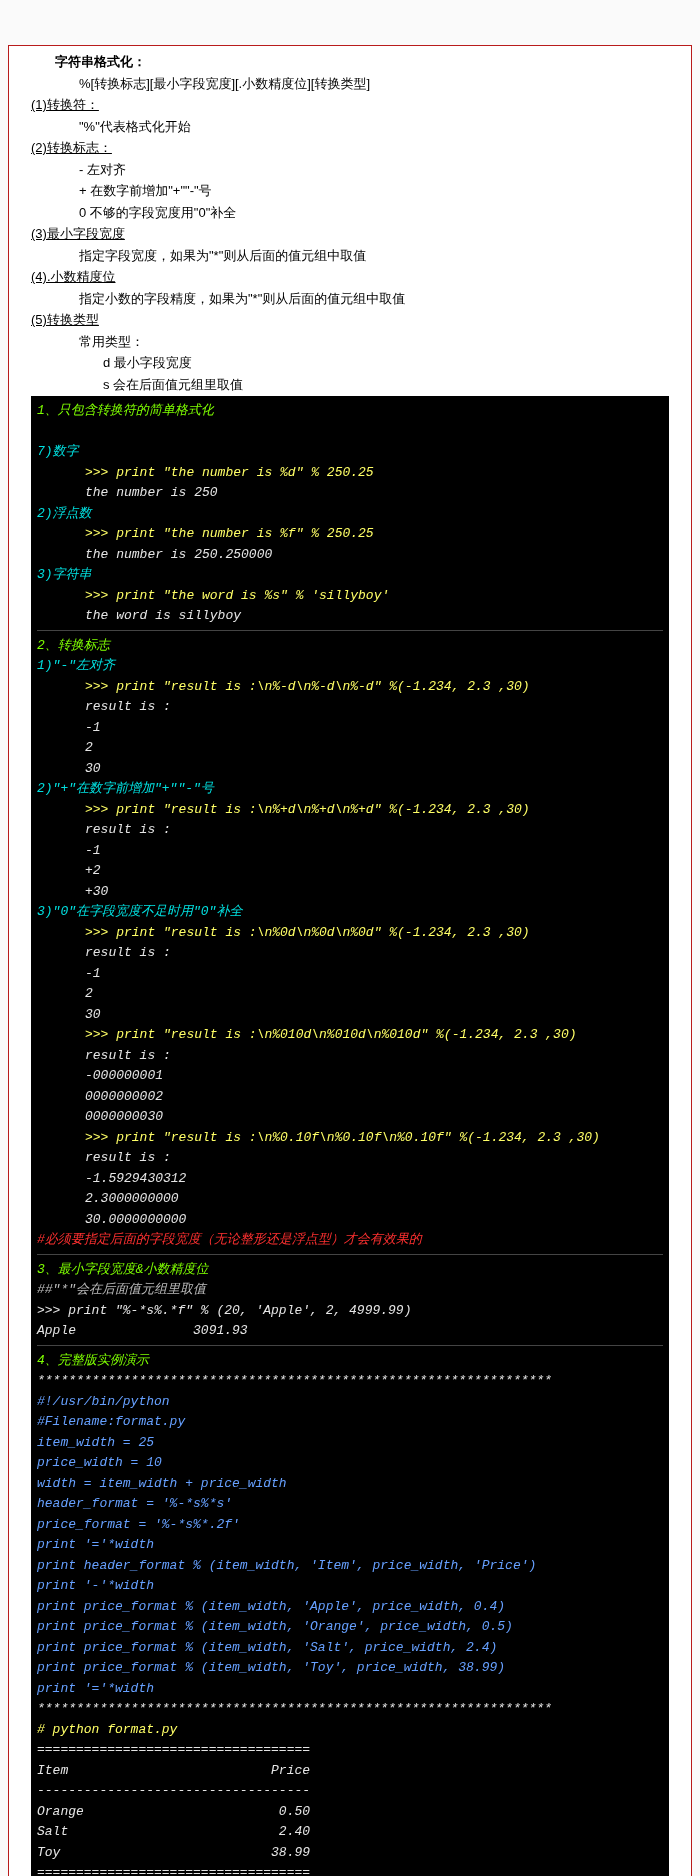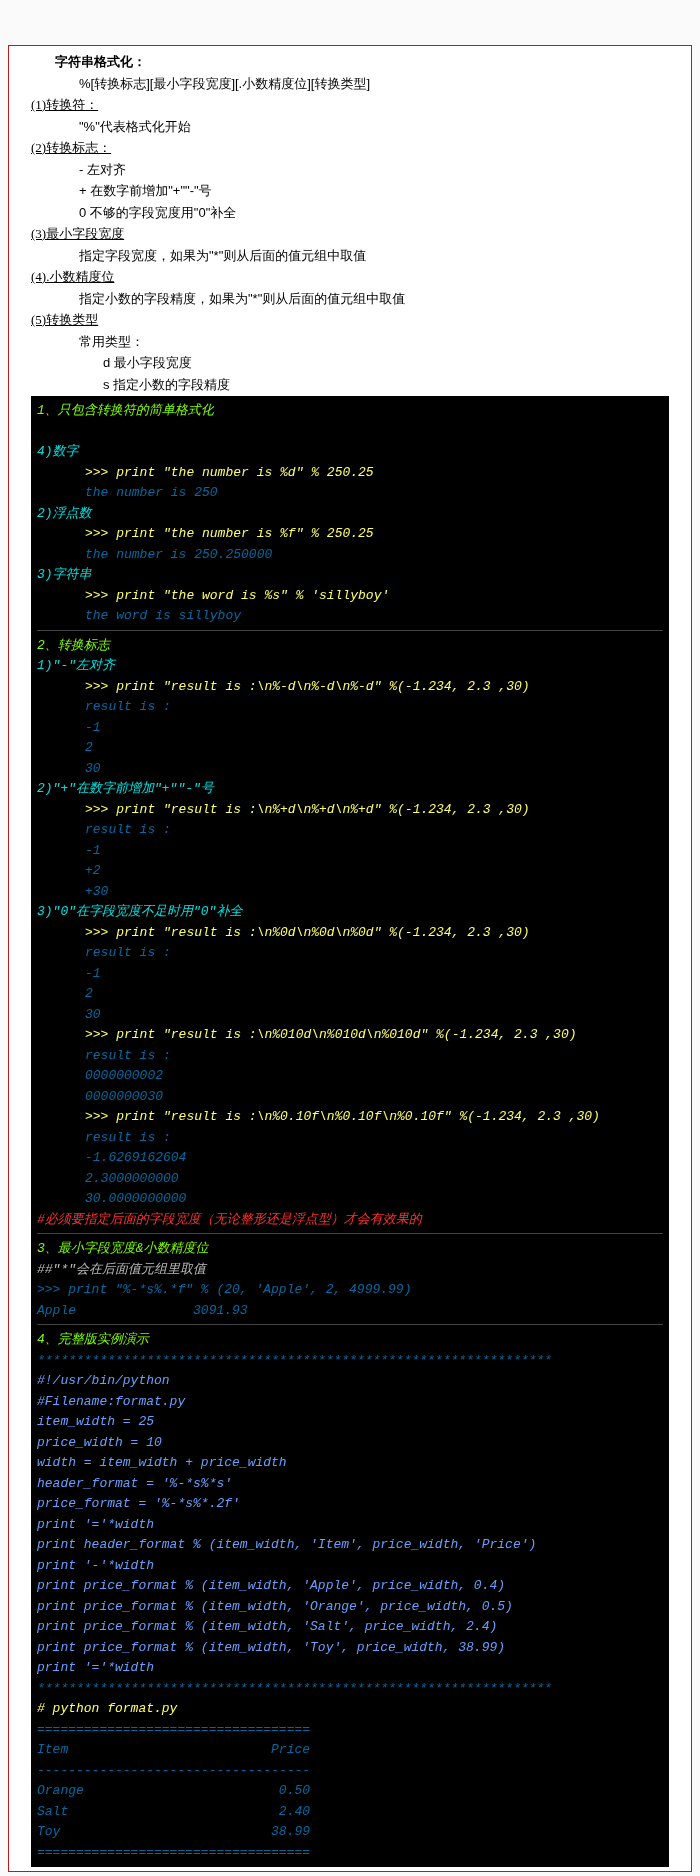--- a/index.html
+++ b/index.html
@@ -16,41 +16,41 @@
     padding: 4px 22px;
     margin-top: 37px;
   }
   .doc-container p {
     margin: 2px 0;
     line-height: 1.5;
   }
   .indent1 { padding-left: 24px; }
   .indent2 { padding-left: 48px; }
   .indent3 { padding-left: 72px; }
-  .underline-heading { text-decoration: underline; font-family: Liberation Serif, serif; }
+  .underline-heading { text-decoration: underline; }
   .black-block {
     background: #000;
     color: #fff;
     font-family: Consolas, "Courier New", monospace;
     font-size: 13px;
     padding: 4px 6px;
     margin-top: 2px;
     line-height: 1.5;
     font-style: italic;
   }
   .black-block p {
     margin: 1px 0;
     white-space: pre;
   }
   .green { color: #7fff00; }
   .cyan { color: #00e0e0; }
   .yellow { color: #ffff66; }
   .red { color: #ff3030; }
   .blue { color: #66a0ff; }
-  .white { color: #0369a1; }
+  .white { color: #e5e5e5; }
   .grey { color: #bbbbbb; }
   .prompt-indent { padding-left: 48px; }
   .out-indent { padding-left: 48px; }
   .sep-top { border-top: 1px solid #444; margin-top: 4px; padding-top: 4px; }
 </style>
 </head>
 <body>
 
 <div class="doc-container">
 
@@ -67,26 +67,26 @@
 
   <p class="underline-heading">(3)最小字段宽度</p>
   <p class="indent2">指定字段宽度，如果为"*"则从后面的值元组中取值</p>
 
   <p class="underline-heading">(4).小数精度位</p>
   <p class="indent2">指定小数的字段精度，如果为"*"则从后面的值元组中取值</p>
 
   <p class="underline-heading">(5)转换类型</p>
   <p class="indent2">常用类型：</p>
   <p class="indent3">d 最小字段宽度</p>
-  <p class="indent3">s 指定小数的字段精度</p>
+  <p class="indent3">s 会在后面值元组里取值</p>
 
   <div class="black-block">
     <p class="green">1、只包含转换符的简单格式化</p>
     <p> </p>
-    <p class="cyan">4)数字</p>
+    <p class="cyan">7)数字</p>
     <p class="yellow prompt-indent">&gt;&gt;&gt; print "the number is %d" % 250.25</p>
     <p class="white out-indent">the number is 250</p>
     <p class="cyan">2)浮点数</p>
     <p class="yellow prompt-indent">&gt;&gt;&gt; print "the number is %f" % 250.25</p>
     <p class="white out-indent">the number is 250.250000</p>
     <p class="cyan">3)字符串</p>
     <p class="yellow prompt-indent">&gt;&gt;&gt; print "the word is %s" % 'sillyboy'</p>
     <p class="white out-indent">the word is sillyboy</p>
 
     <div class="sep-top">
@@ -104,25 +104,26 @@
     <p class="white out-indent">+2</p>
     <p class="white out-indent">+30</p>
     <p class="cyan">3)"0"在字段宽度不足时用"0"补全</p>
     <p class="yellow prompt-indent">&gt;&gt;&gt; print "result is :\n%0d\n%0d\n%0d" %(-1.234, 2.3 ,30)</p>
     <p class="white out-indent">result is :</p>
     <p class="white out-indent">-1</p>
     <p class="white out-indent">2</p>
     <p class="white out-indent">30</p>
     <p class="yellow prompt-indent">&gt;&gt;&gt; print "result is :\n%010d\n%010d\n%010d" %(-1.234, 2.3 ,30)</p>
     <p class="white out-indent">result is :</p>
+    <p class="white out-indent">-000000001</p>
     <p class="white out-indent">0000000002</p>
     <p class="white out-indent">0000000030</p>
     <p class="yellow prompt-indent">&gt;&gt;&gt; print "result is :\n%0.10f\n%0.10f\n%0.10f" %(-1.234, 2.3 ,30)</p>
     <p class="white out-indent">result is :</p>
-    <p class="white out-indent">-1.6269162604</p>
+    <p class="white out-indent">-1.5929430312</p>
     <p class="white out-indent">2.3000000000</p>
     <p class="white out-indent">30.0000000000</p>
     <p class="red">#必须要指定后面的字段宽度（无论整形还是浮点型）才会有效果的</p>
     </div>
 
     <div class="sep-top">
     <p class="green">3、最小字段宽度&amp;小数精度位</p>
     <p class="grey">##"*"会在后面值元组里取值</p>
     <p class="white">&gt;&gt;&gt; print "%-*s%.*f" % (20, 'Apple', 2, 4999.99)</p>
     <p class="white">Apple               3091.93</p>

